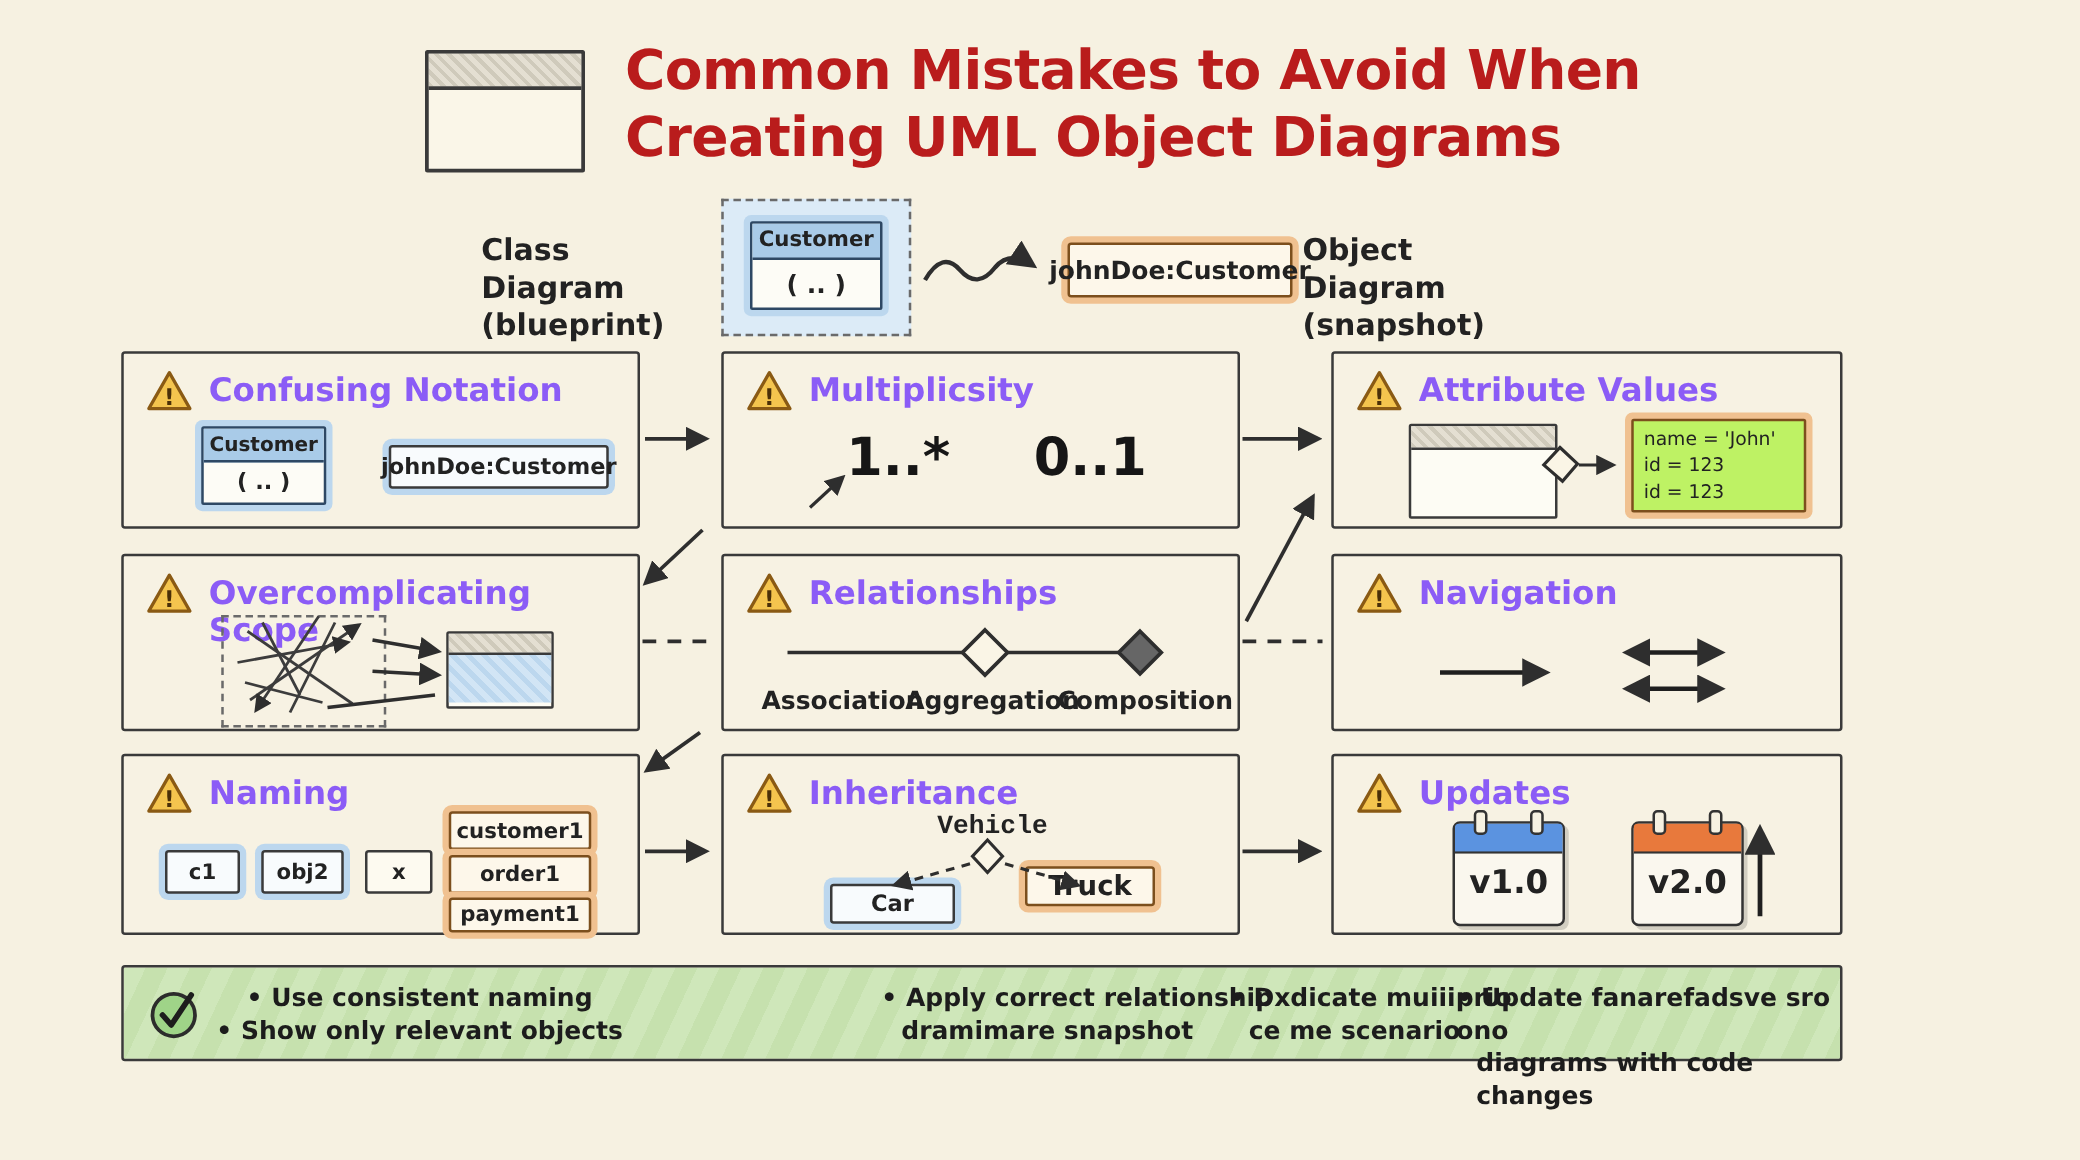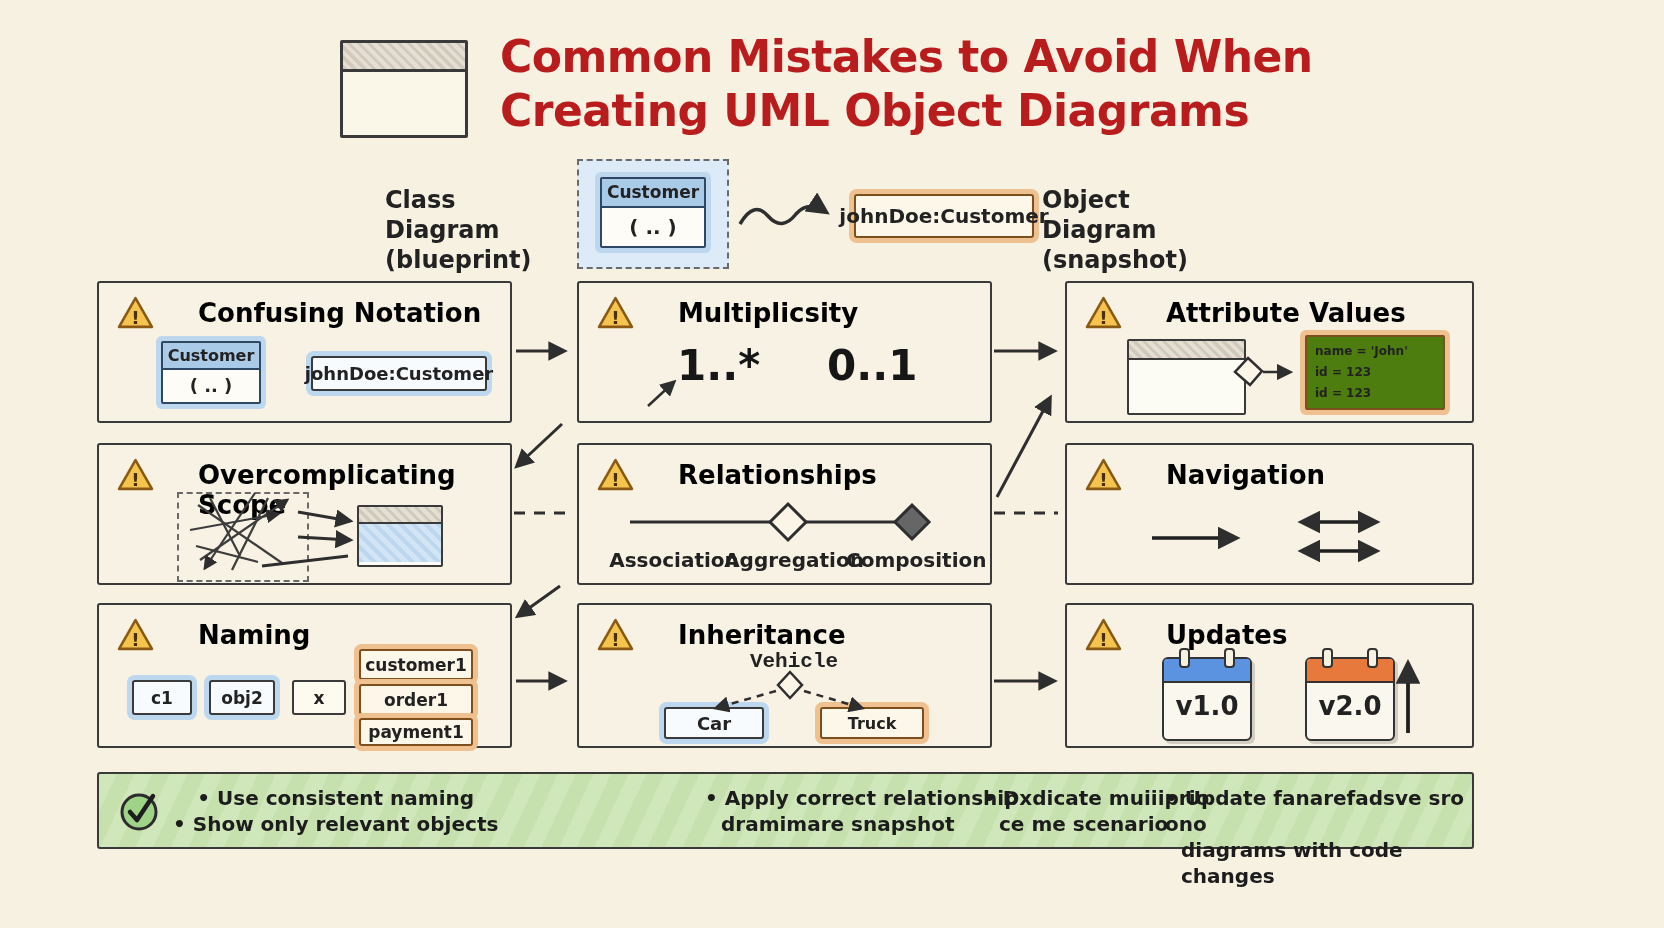--- a/index.html
+++ b/index.html
@@ -36,25 +36,25 @@
     font-weight:700;}
   .obox{position:absolute;border:2.5px solid #7c4f1d;background:#fdf7ea;border-radius:3px;
     box-shadow:0 0 0 5px #f0c190;display:flex;align-items:center;justify-content:center;
     font-weight:700;}
   .plainbox{position:absolute;border:2.5px solid #3a3a3a;background:#fdfaf0;border-radius:3px;
     display:flex;align-items:center;justify-content:center;font-weight:700;}
 
   
   .panel{position:absolute;border:2.5px solid #3a3a3a;border-radius:3px;background:#f7f2e3;}
   .warn{position:absolute;left:18px;top:13px;width:37px;height:33px;}
-  .ptitle{position:absolute;left:68px;top:15px;font-size:26px;font-weight:700;color:#000000;margin-left:31px;}
+  .ptitle{position:absolute;left:68px;top:15px;font-size:26px;font-weight:700;color:#8b5cf6;}
 
   .mult{position:absolute;font-size:42px;font-weight:700;color:#161616;}
-  .attrbox{position:absolute;border:2.5px solid #7c4f1d;background:#4d7c0f;border-radius:2px;
-    box-shadow:0 0 0 5px #f0c190;padding:4px 8px;font-size:12px;font-weight:700;line-height:21px;}
+  .attrbox{position:absolute;border:2.5px solid #7c4f1d;background:#bef264;border-radius:2px;
+    box-shadow:0 0 0 5px #f0c190;padding:4px 8px;font-size:15px;font-weight:400;line-height:21px;}
   .rlabel{position:absolute;font-size:20px;font-weight:700;width:140px;text-align:center;}
 
   
   .cal{position:absolute;width:86px;height:80px;border:2.5px solid #333;border-radius:6px;
     background:#faf7ee;box-shadow:3px 3px 0 rgba(0,0,0,0.15);}
   .cal .top{height:22px;border-bottom:2.5px solid #333;border-radius:3px 3px 0 0;}
   .cal .ring{position:absolute;top:-11px;width:7px;height:16px;border:2.5px solid #333;
     border-radius:4px;background:#f6f1e1;}
   .cal .ver{text-align:center;font-size:26px;font-weight:700;margin-top:8px;}
 
@@ -181,21 +181,21 @@
   </div>
 
   <div class="panel" style="left:577px;top:603px;width:411px;height:141px;">
     <svg class="warn" viewBox="0 0 36 32">
       <path d="M18 2 L34 30 L2 30 Z" fill="#f4c44e" stroke="#8a5a14" stroke-width="2.5" stroke-linejoin="round"></path>
       <text x="18" y="27" text-anchor="middle" font-size="18" font-weight="bold" fill="#4a2f08">!</text>
     </svg>
     <span class="ptitle">Inheritance</span>
     <div class="abs" style="left:150px;top:45px;width:130px;text-align:center;font-size:21px;font-weight:700;">Vehicle</div>
     <div class="bbox" style="left:85px;top:102px;width:96px;height:28px;font-size:18px;">Car</div>
-    <div class="obox" style="left:241px;top:102px;width:100px;height:28px;font-size:16px;">Truck</div>
+    <div class="obox" style="left:241px;top:88px;width:100px;height:28px;font-size:22px;">Truck</div>
   </div>
 
   <div class="panel" style="left:1065px;top:603px;width:405px;height:141px;">
     <svg class="warn" viewBox="0 0 36 32">
       <path d="M18 2 L34 30 L2 30 Z" fill="#f4c44e" stroke="#8a5a14" stroke-width="2.5" stroke-linejoin="round"></path>
       <text x="18" y="27" text-anchor="middle" font-size="18" font-weight="bold" fill="#4a2f08">!</text>
     </svg>
     <span class="ptitle">Updates</span>
     <div class="cal" style="left:95px;top:52px;">
       <div class="top" style="background:#5b93e0;"></div>

